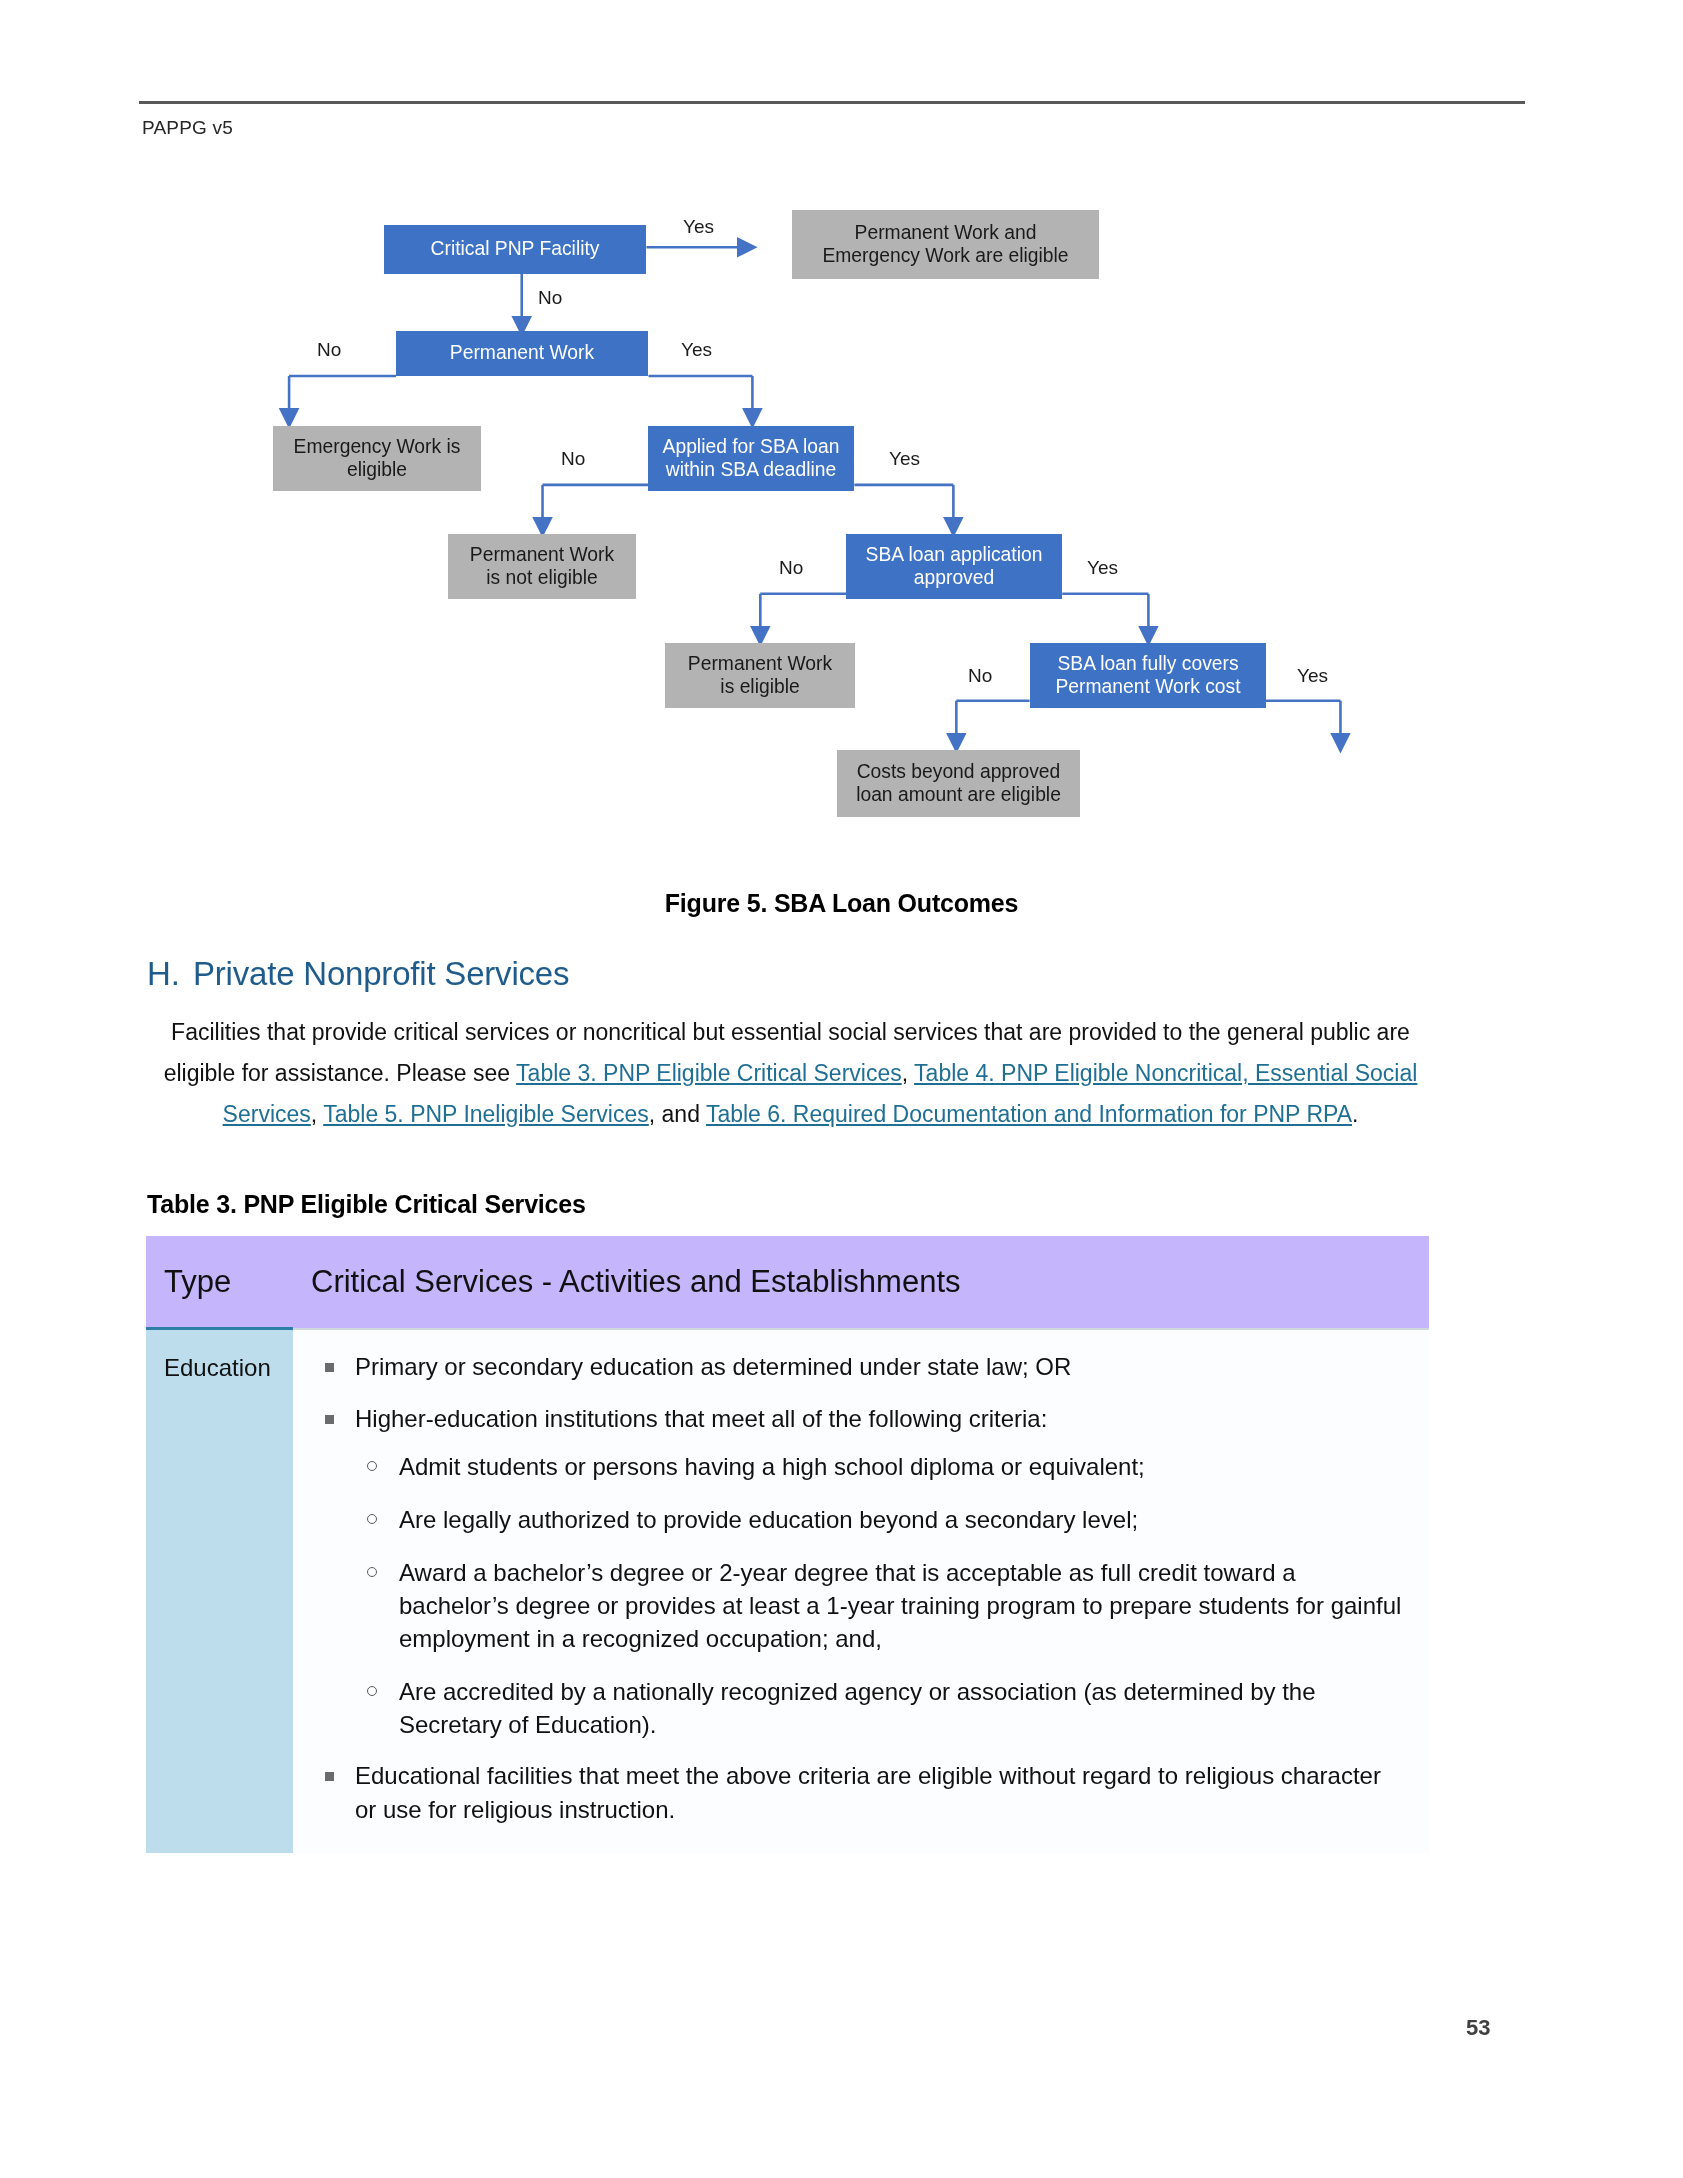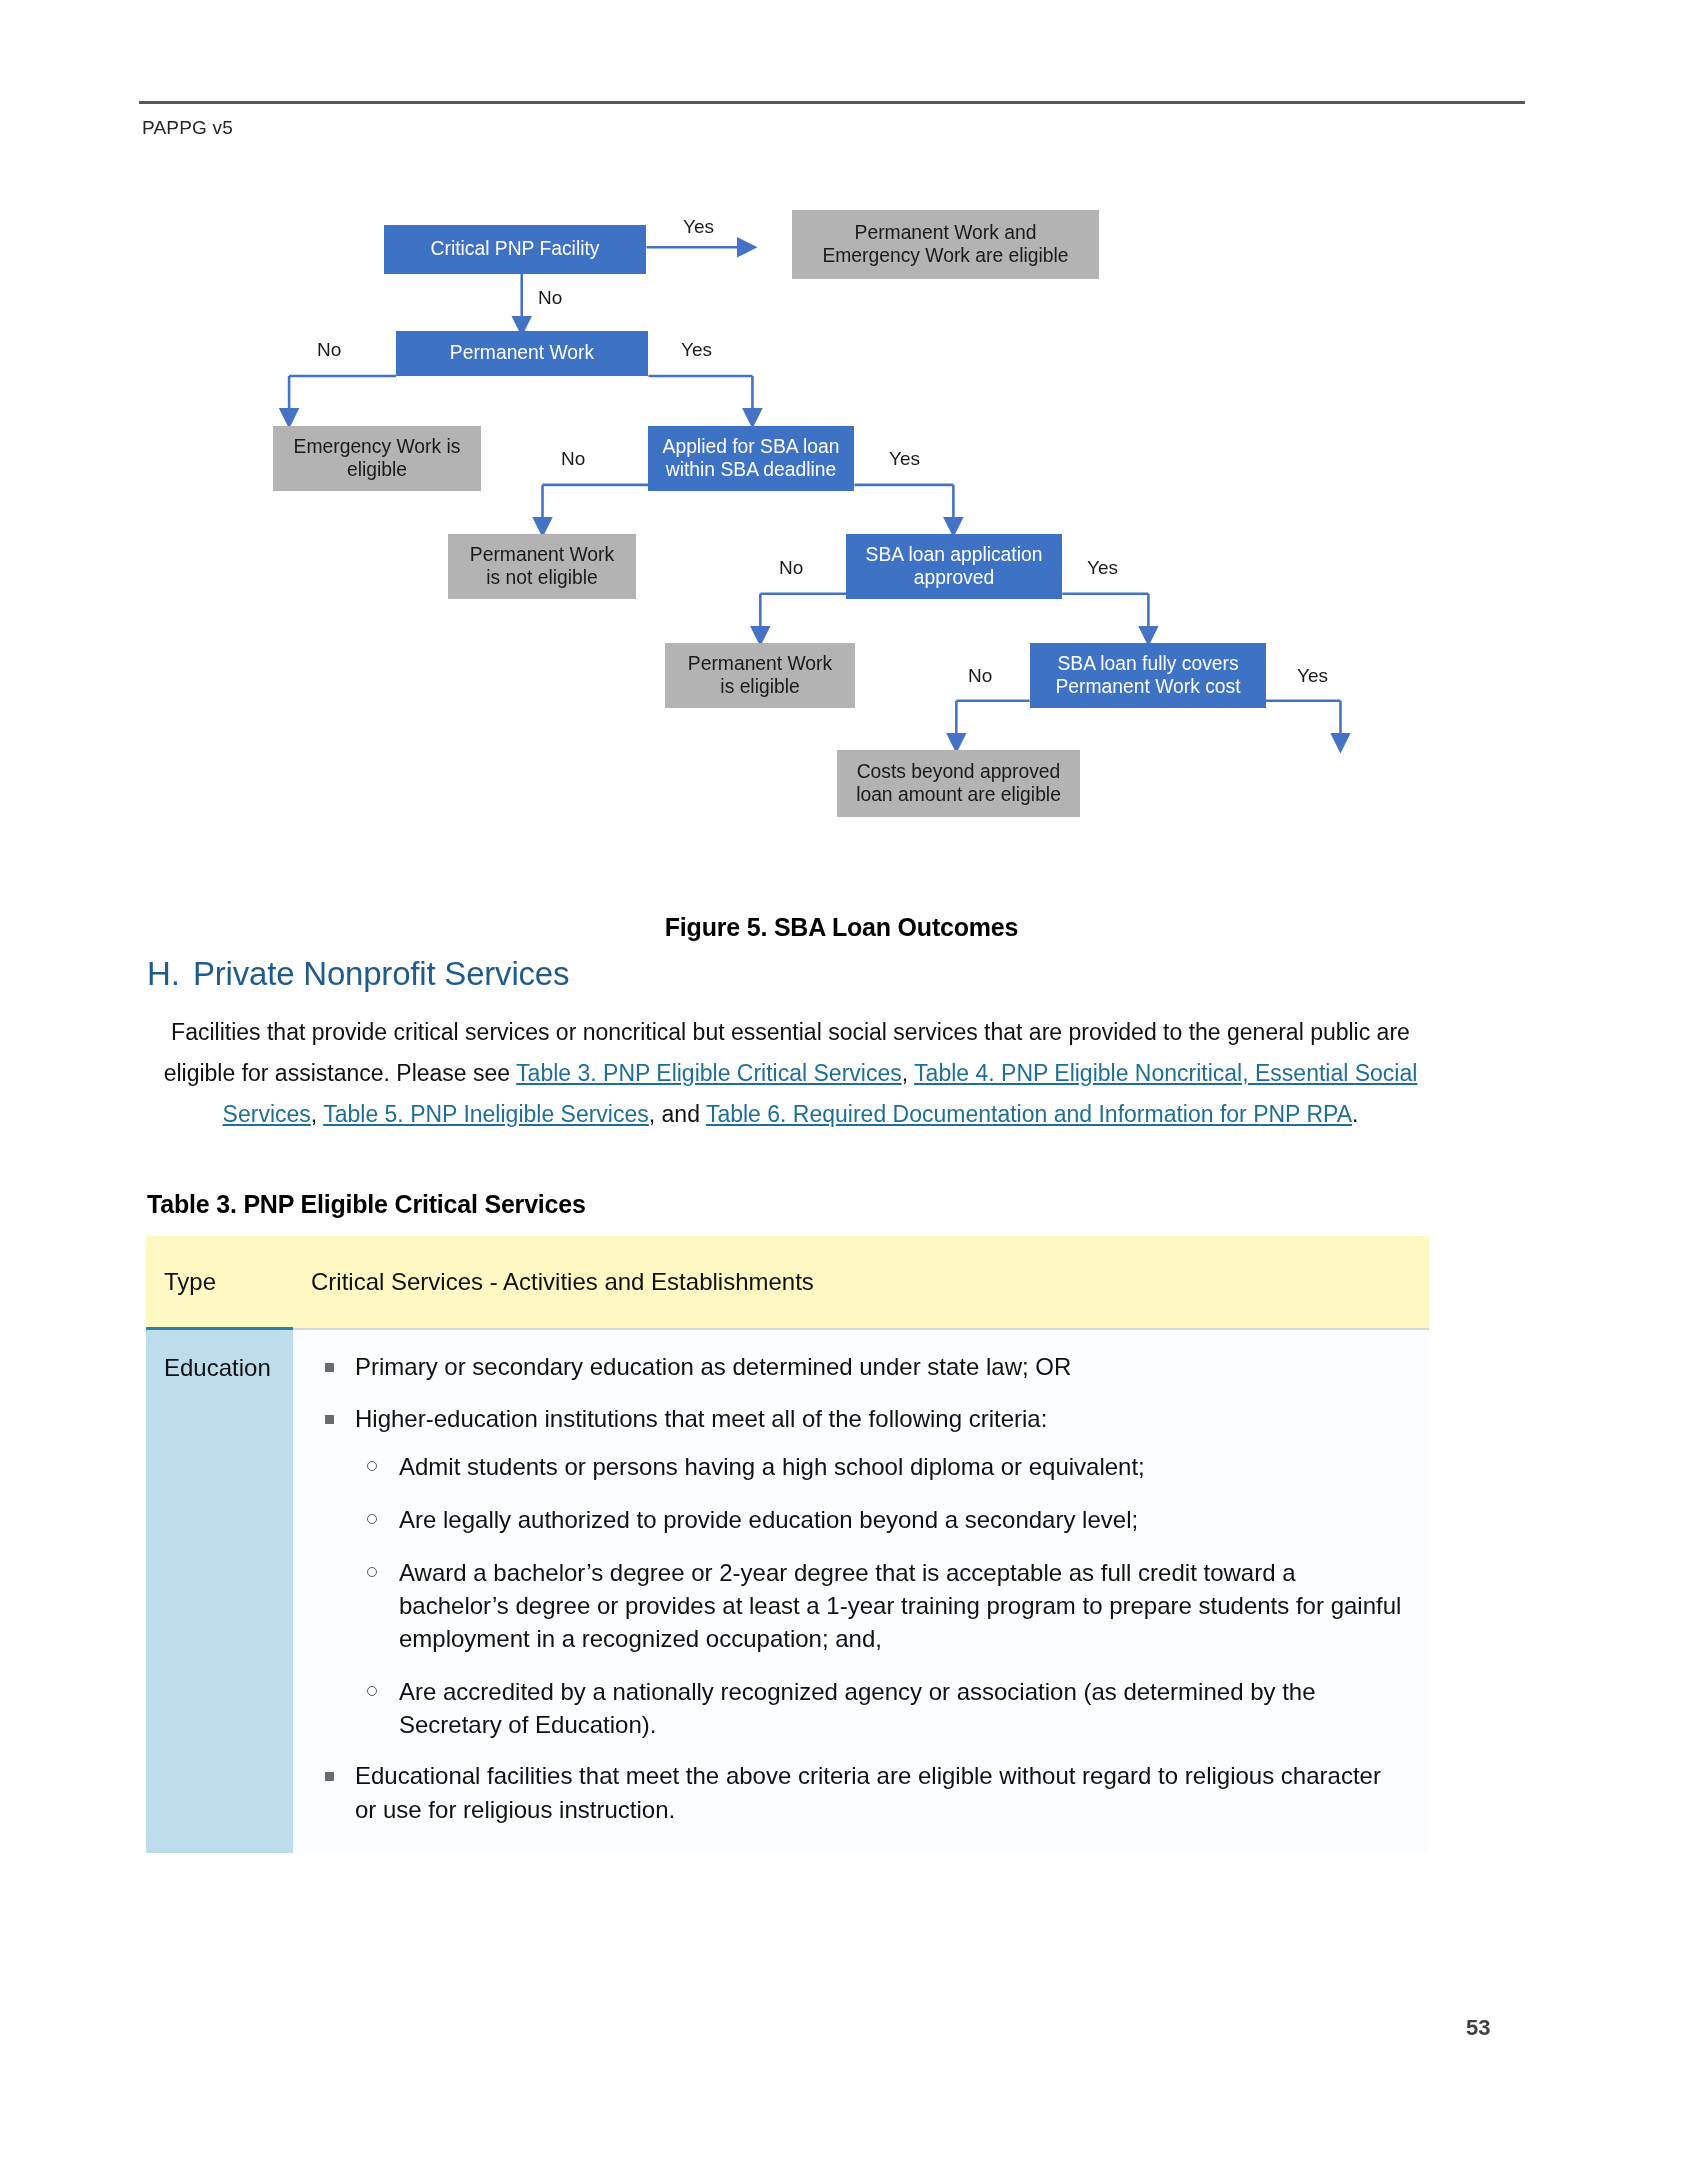--- a/index.html
+++ b/index.html
@@ -85,21 +85,20 @@
   
   .fig-caption {
     position: absolute;
     left: 0;
     top: 889px;
     width: 1683px;
     text-align: center;
     font-size: 25px;
     font-weight: bold;
     letter-spacing: -0.2px;
-    margin-top: 24px;
   }
 
   
   .section-heading {
     position: absolute;
     left: 147px;
     top: 955px;
     font-size: 33px;
     color: #1f5c8b;
     letter-spacing: -0.2px;
@@ -142,24 +141,24 @@
     top: 1236px;
     width: 1282px;
     border-collapse: collapse;
     table-layout: fixed;
   }
   .tbl td {
     vertical-align: top;
     padding: 0;
   }
   .tbl .hdr td {
-    background: #fef9c3;
+    background: #c4b5fd;
     height: 91px;
     vertical-align: middle;
-    font-size: 24px;
+    font-size: 31px;
     color: #111111;
   }
   .tbl .hdr td.c1 { padding-left: 18px; }
   .tbl .hdr td.c2 { padding-left: 18px; }
 
   .tbl .body td.c1 {
     background: #bdddec;
     border-top: 3px solid #2e7fa8;
     padding: 24px 14px 0 18px;
     font-size: 24px;

